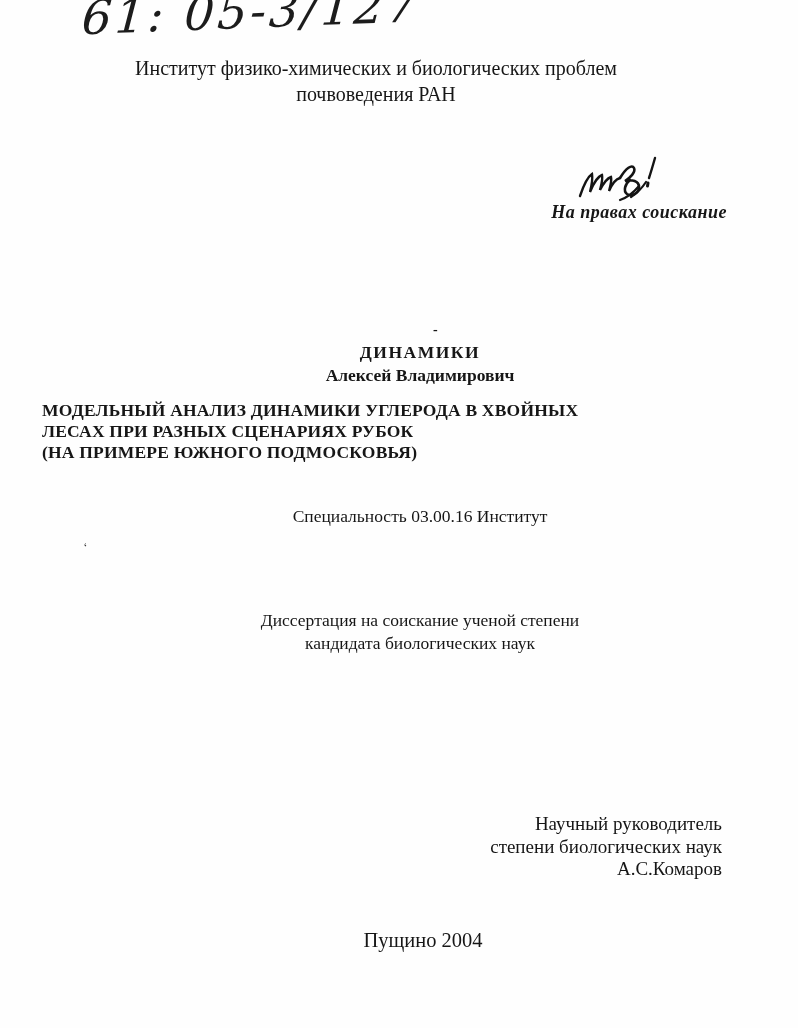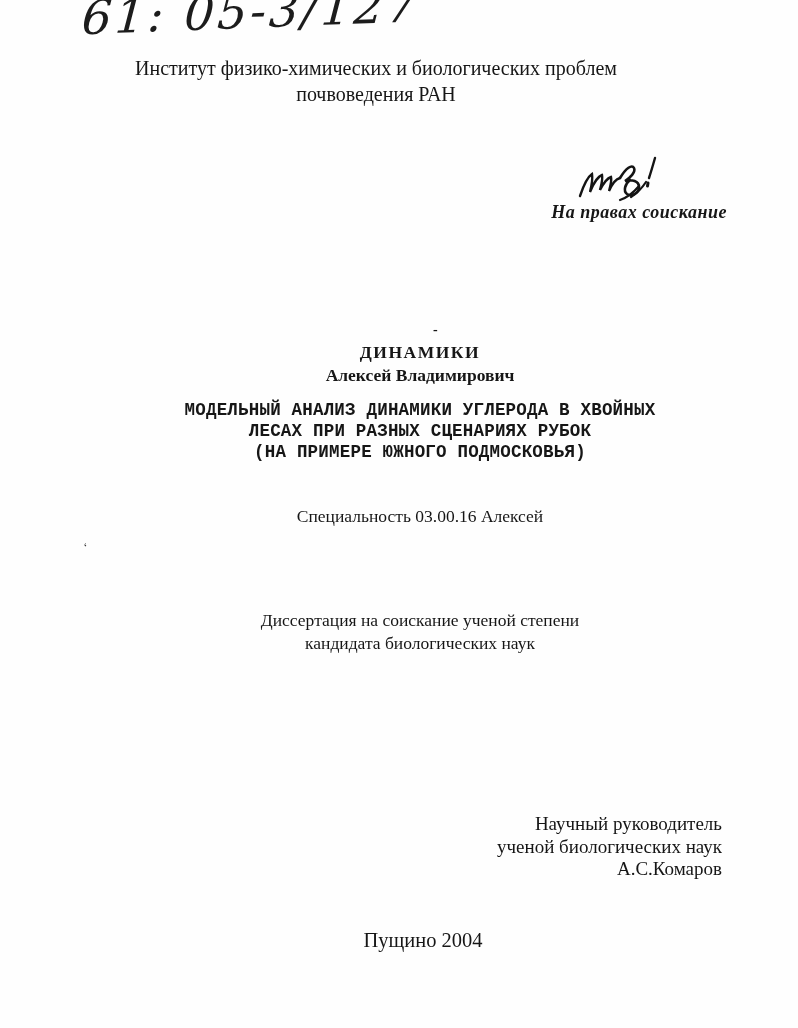--- a/index.html
+++ b/index.html
@@ -73,26 +73,24 @@
     font-weight: bold;
     font-size: 17.5px;
     line-height: 23px;
   }
   .author .surname { letter-spacing: 1.5px; }
 
   .diss-title {
     left: 42px;
     top: 400px;
     width: 756px;
-    text-align: center;
     font-weight: bold;
     font-size: 17.5px;
     line-height: 21px;
     letter-spacing: 0.2px;
-    font-family: Liberation Mono, monospace;
   }
 
   .specialty {
     left: 42px;
     top: 506px;
     width: 756px;
     text-align: center;
     font-size: 17.5px;
   }
 
@@ -163,30 +161,30 @@
     <div class="surname">ДИНАМИКИ</div>
     <div>Алексей Владимирович</div>
   </div>
 
   <div class="abs diss-title">
     <div>МОДЕЛЬНЫЙ АНАЛИЗ ДИНАМИКИ УГЛЕРОДА В ХВОЙНЫХ</div>
     <div>ЛЕСАХ ПРИ РАЗНЫХ СЦЕНАРИЯХ РУБОК</div>
     <div>(НА ПРИМЕРЕ ЮЖНОГО ПОДМОСКОВЬЯ)</div>
   </div>
 
-  <div class="abs specialty">Специальность 03.00.16 Алексей</div>
+  <div class="abs specialty">Специальность 03.00.16 Институт</div>
 
   <div class="abs artifact-speck">‘</div>
 
   <div class="abs degree-statement">
     <div>Диссертация на соискание ученой степени</div>
     <div>кандидата биологических наук</div>
   </div>
 
   <div class="abs supervisor">
     <div>Научный руководитель</div>
-    <div>ученой биологических наук</div>
+    <div>степени биологических наук</div>
     <div>А.С.Комаров</div>
   </div>
 
   <div class="abs city-year">Пущино 2004</div>
 
 </div>
 
 </body></html>

